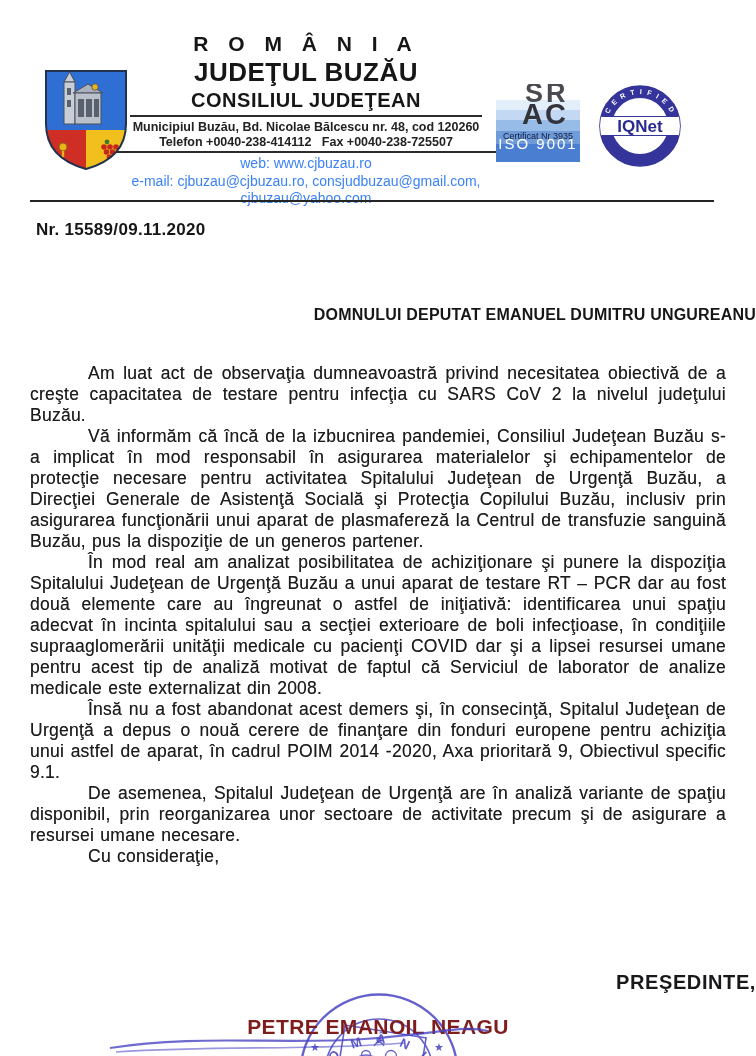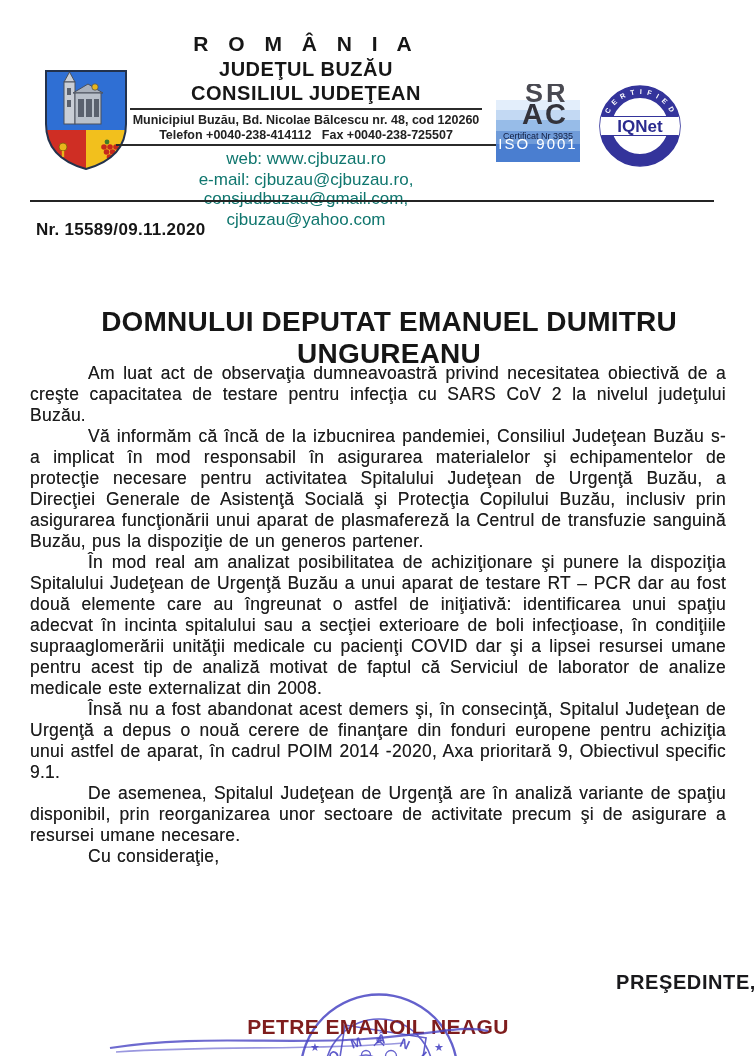--- a/index.html
+++ b/index.html
@@ -5,47 +5,47 @@
   html,body{margin:0;padding:0;background:#888;}
   .page{
     position:relative;width:756px;height:1056px;margin:0 auto;
     background:#ffffff;overflow:hidden;
     font-family:"Liberation Sans",sans-serif;color:#1e1e1e;
   }
   
   .coa{position:absolute;left:40px;top:66px;width:92px;height:108px;}
   .hc{position:absolute;left:116px;top:28px;width:380px;text-align:center;line-height:1.12;}
   .hc .country{font-size:21px;font-weight:bold;letter-spacing:7px;margin:4px 0 2px 0;color:#161616;}
-  .hc .county{font-size:20px;font-weight:bold;letter-spacing:.5px;margin:2px 0;color:#161616;}
+  .hc .county{font-size:26px;font-weight:bold;letter-spacing:.5px;margin:2px 0;color:#161616;}
   .hc .inst{font-size:20px;font-weight:bold;letter-spacing:.5px;margin:1px 0 4px 0;color:#161616;}
   .hline{background:#2b2b2b;height:2px;border:0;}
   .hl1{margin:0 14px 3px 14px;}
   .hl2{margin:2px 0 3px 0;}
   .hc .addr{font-size:12.5px;font-weight:bold;color:#222;margin:1px 0;}
-  .hc .small{font-size:17px;color:#0f766e;margin:2px 12px;}
+  .hc .small{font-size:14px;color:#3b82f6;margin:2px 12px;}
   .rule-full{position:absolute;left:30px;top:200px;width:684px;height:2px;background:#242424;}
   
   .srac{position:absolute;left:496px;top:84px;width:84px;height:78px;overflow:hidden;}
   .srac .band{width:100%;}
   .srac .b1{height:16px;background:#ffffff;}
   .srac .b2{height:10px;background:#e3eefb;}
   .srac .b3{height:10px;background:#c3d9f3;}
   .srac .b4{height:11px;background:#97bce8;}
   .srac .b5{height:13px;background:#6f9bd9;}
   .srac .b6{height:18px;background:#4a7ed0;}
   .srac .sr{position:absolute;top:-6px;left:29px;font-size:27px;font-weight:bold;color:#4a4a52;letter-spacing:3px;}
   .srac .ac{position:absolute;top:14px;left:26px;font-size:29px;font-weight:bold;color:#33333b;letter-spacing:2px;}
   .srac .cert{position:absolute;top:47px;width:100%;text-align:center;font-size:9px;color:#121d3f;}
   .srac .iso{position:absolute;top:51px;width:100%;text-align:center;font-size:15px;color:#ffffff;letter-spacing:2px;}
   
   .iqnet{position:absolute;left:598px;top:84px;width:84px;height:84px;}
   
   .docnum{position:absolute;left:36px;top:220px;font-size:17px;font-weight:bold;letter-spacing:.3px;color:#161616;}
-  .addressee{position:absolute;left:0;top:306px;width:100%;text-align:center;padding-left:22px;box-sizing:border-box;
-             font-size:28px;font-weight:bold;color:#161616;letter-spacing:.2px;}
+  .addressee{position:absolute;left:0;top:306px;width:100%;text-align:right;padding-left:22px;box-sizing:border-box;
+             font-size:16px;font-weight:bold;color:#161616;letter-spacing:.2px;}
   .body-text{position:absolute;left:30px;top:363px;width:696px;z-index:2;
              font-size:17.5px;line-height:21px;letter-spacing:.25px;word-spacing:1px;
              text-align:justify;color:#1c1c1c;text-shadow:0 0 .4px rgba(0,0,0,.55);}
   .body-text p{margin:0;text-indent:58px;}
   .closing{margin-top:13px;text-align:left;}
   .president{position:absolute;left:0;top:971px;width:100%;text-align:right;z-index:4;
              font-size:20px;font-weight:bold;letter-spacing:.6px;color:#19191c;}
   .signame{position:absolute;left:0;top:1015px;width:100%;text-align:center;z-index:4;
            font-size:21px;font-weight:bold;letter-spacing:.4px;color:#7f1d1d;}
   .stamp{position:absolute;left:294px;top:988px;width:170px;height:170px;z-index:3;}

